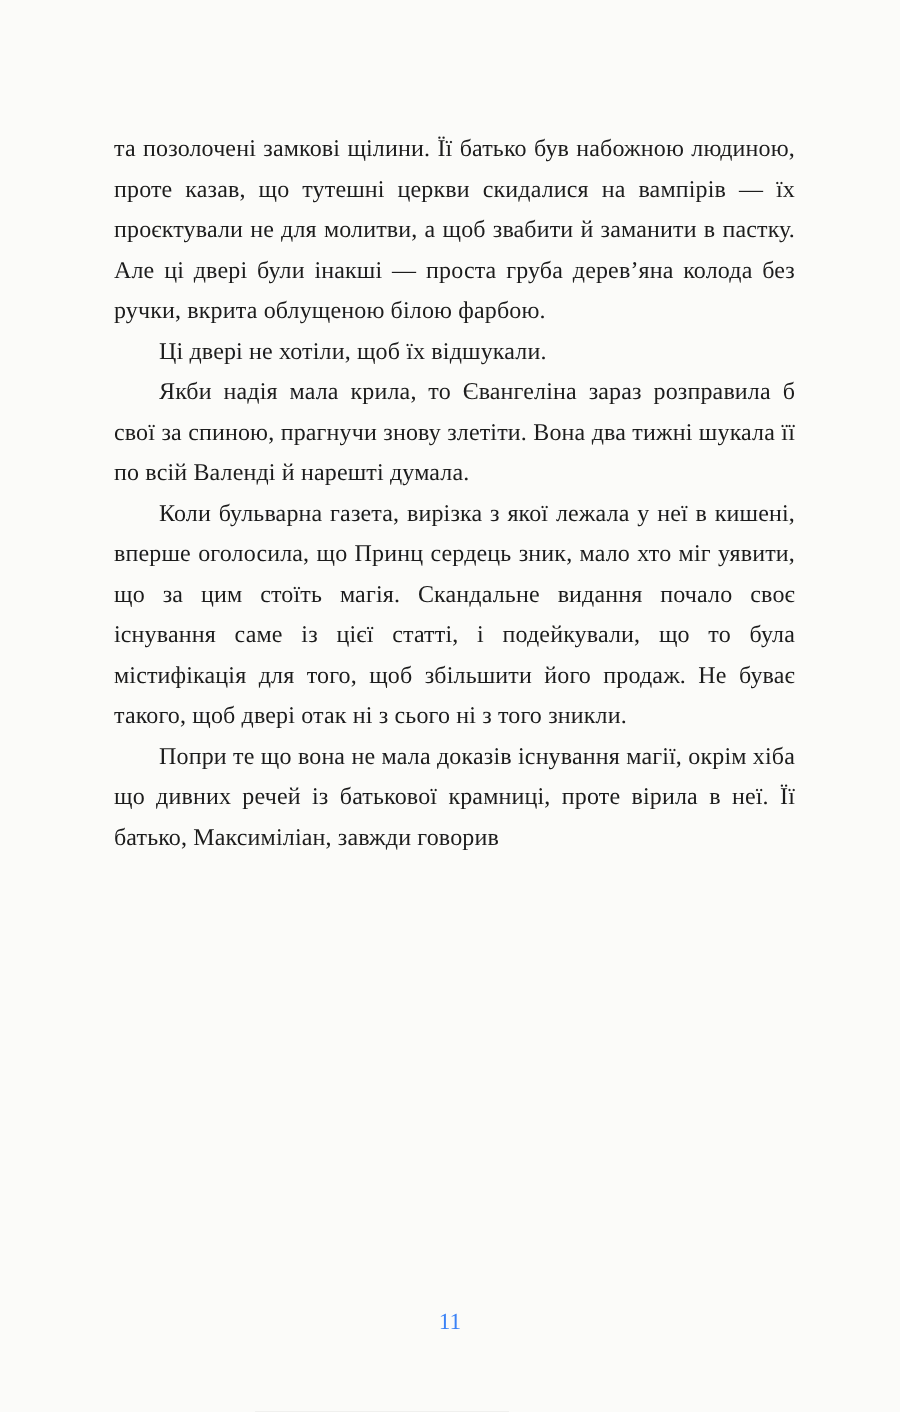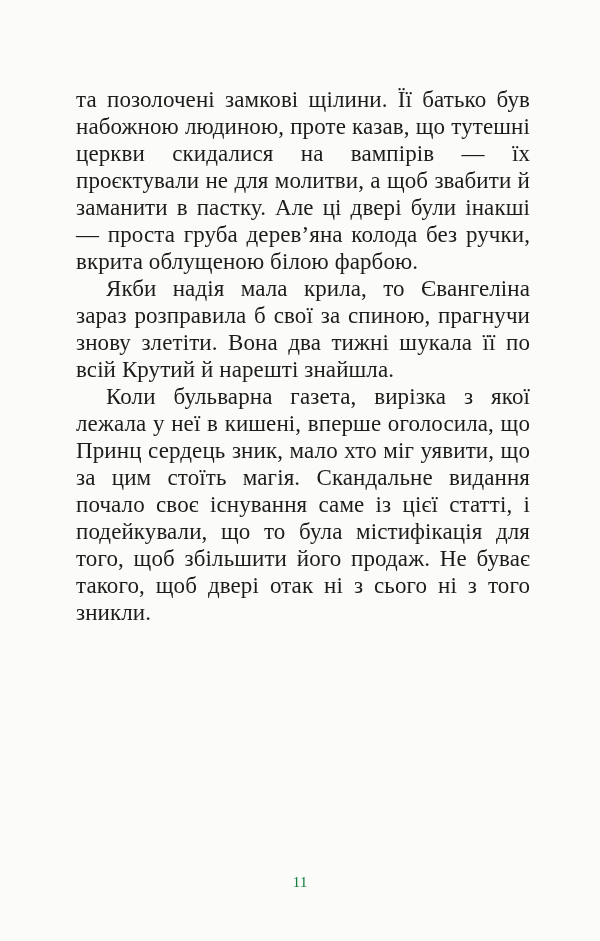--- a/index.html
+++ b/index.html
@@ -15,21 +15,21 @@
     background: #fbfbf9;
     color: #1c1c1c;
     font-family: "Liberation Serif", "DejaVu Serif", serif;
     overflow: hidden;
   }
   .text-block {
     position: absolute;
     top: 86px;
     left: 76px;
     width: 454px;
-    font-size: 23px;
+    font-size: 16px;
     line-height: 27px;
     text-align: justify;
     letter-spacing: 0.1px;
   }
   .text-block p {
     margin: 0;
     padding: 0;
   }
   .text-block p.indent {
     text-indent: 30px;
@@ -37,27 +37,29 @@
   .text-block p.italic {
     font-style: italic;
   }
   .page-number {
     position: absolute;
     left: 0;
     right: 0;
     bottom: 50px;
     text-align: center;
     font-size: 15.5px;
-    color: #15803d;
+    color: #3b82f6;
     margin-top: 36px;
   }
 </style>
 </head>
 <body>
 
 <div class="book-page">
   <div class="text-block" id="paragraph-container">
       <p class="no-indent">та позолочені замкові щілини. Її батько був набожною людиною, проте казав, що тутешні церкви скидалися на вампірів — їх проєктували не для молитви, а щоб звабити й заманити в пастку. Але ці двері були інакші — проста груба дерев’яна колода без ручки, вкрита облущеною білою фарбою.</p>
-      <p class="indent">Якби надія мала крила, то Євангеліна зараз розправила б свої за спиною, прагнучи знову злетіти. Вона два тижні шукала її по всій Крутий й нарешті знайшла.</p>
+      <p class="indent">Ці двері не хотіли, щоб їх відшукали.</p>
+      <p class="indent">Якби надія мала крила, то Євангеліна зараз розправила б свої за спиною, прагнучи знову злетіти. Вона два тижні шукала її по всій Валенді й нарешті думала.</p>
       <p class="indent">Коли бульварна газета, вирізка з якої лежала у неї в кишені, вперше оголосила, що Принц сердець зник, мало хто міг уявити, що за цим стоїть магія. Скандальне видання почало своє існування саме із цієї статті, і подейкували, що то була містифікація для того, щоб збільшити його продаж. Не буває такого, щоб двері отак ні з сього ні з того зникли.</p>
+      <p class="indent">Попри те що вона не мала доказів існування магії, окрім хіба що дивних речей із батькової крамниці, проте вірила в неї. Її батько, Максиміліан, завжди говорив</p>
     </div>
   <div class="page-number">11</div>
 </div>
 
 </body></html>

